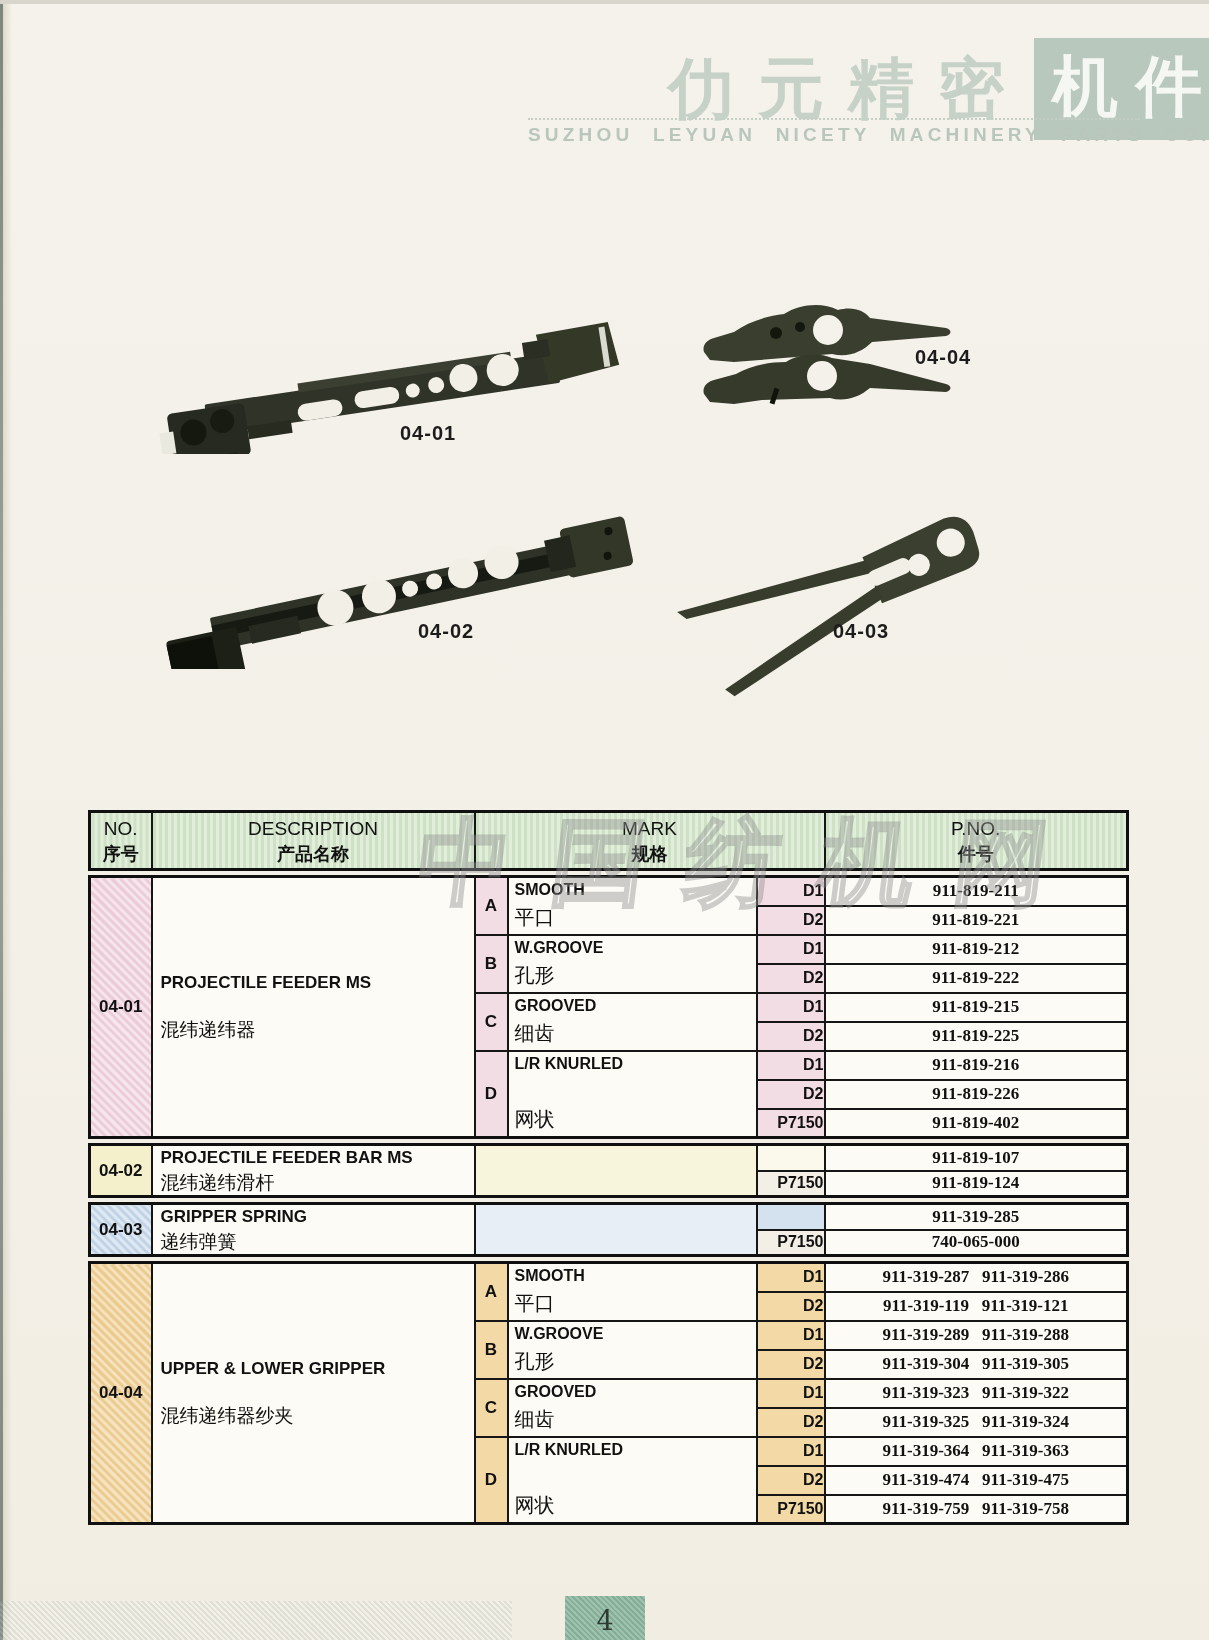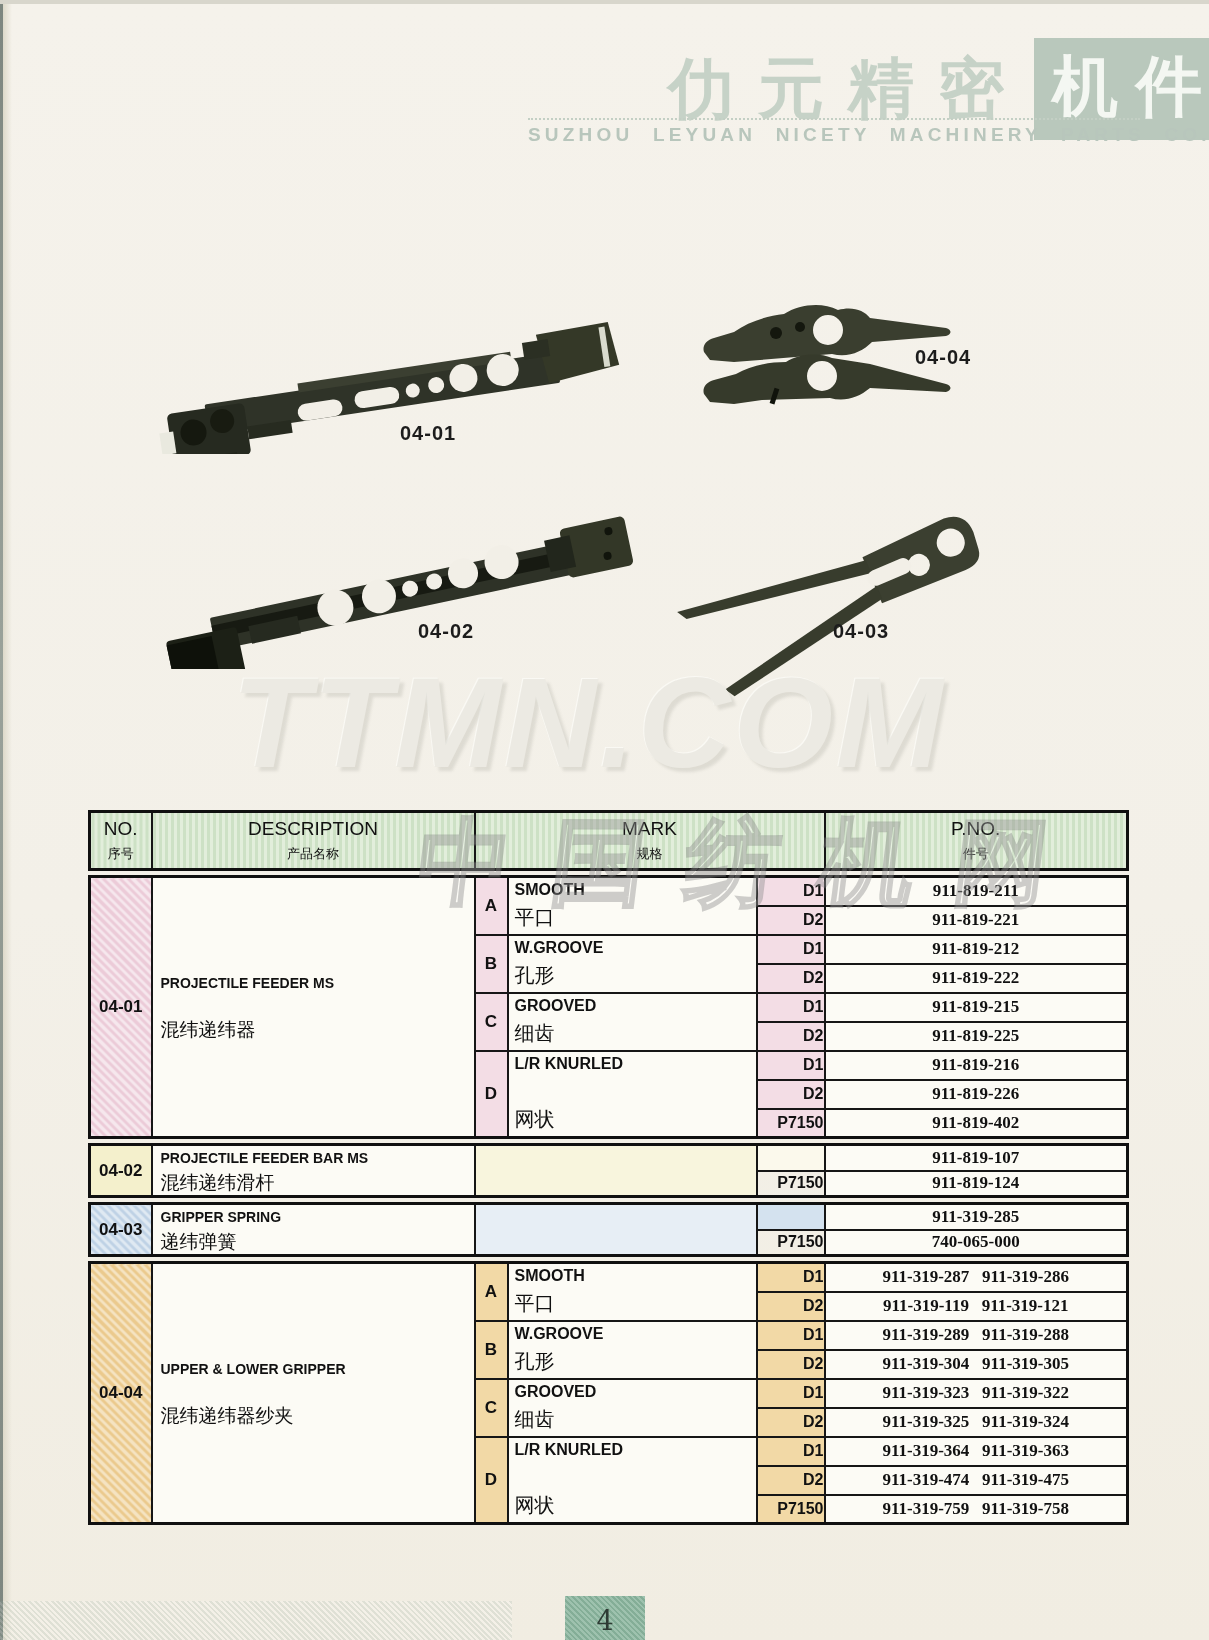--- a/index.html
+++ b/index.html
@@ -34,27 +34,27 @@
 
   
   .table-wrap{position:absolute; left:88px; top:806px; width:1041px; z-index:5;}
   table{border-collapse:collapse; table-layout:fixed; width:1041px; margin:0 0 4px 0;}
   td{border:2px solid #161616; padding:0; overflow:hidden;}
   table{border:3px solid #101010;}
   .thead td{background:#dcead3;
       background-image:repeating-linear-gradient(90deg, rgba(170,205,165,.30) 0 3px, rgba(255,255,255,.18) 3px 6px);
       text-align:center; vertical-align:middle;}
   .th-en{font-size:19px; font-weight:400; line-height:26px;}
-  .th-cn{font-size:13px; font-weight:400; line-height:24px;}
+  .th-cn{font-size:18px; font-weight:700; line-height:24px;}
   .thead tr{height:58px;}
 
   .sec tr{height:29px;} .sec2 tr{height:26px;}
   .c-no{ text-align:center; vertical-align:middle; font-size:17px; font-weight:600;}
   .c-desc{ background:#fcfbf5; vertical-align:middle; padding-left:8px;}
-  .desc-en{font-size:14px; font-weight:700; line-height:20px;}
+  .desc-en{font-size:17px; font-weight:700; line-height:20px;}
   .desc-cn{font-size:19px; font-weight:400; line-height:22px; margin-top:26px;}
   .sec2 .desc-cn{margin-top:4px;}
   .c-letter{text-align:center; vertical-align:middle; font-size:17px; font-weight:700;}
   .c-name{background:#fcfbf5; position:relative; vertical-align:top; padding:2px 6px;}
   .name-en{font-size:16px; font-weight:700; line-height:20px;}
   .name-cn{position:absolute; left:6px; bottom:3px; font-size:20px; font-weight:400;}
   .c-mark{text-align:right; vertical-align:middle; font-size:16px; font-weight:700;}
   .c-markbig{background:#fcfbf5;}
   .c-pno{background:#fcfbf5; text-align:center; vertical-align:middle;
          font-size:17px; font-weight:700; white-space:pre;font-family:Liberation Serif, serif;}
@@ -158,21 +158,20 @@
       <path fill="#3b3f30" fill-rule="evenodd" d="M200,80 L290,76 Q312,78 312,100 L310,118 Q308,132 290,132 L200,130 Z
         M287,101 m-14,0 a14,14 0 1,0 28,0 a14,14 0 1,0 -28,0
         M249,109 m-11,0 a11,11 0 1,0 22,0 a11,11 0 1,0 -22,0"></path>
       <path fill="#383c2d" d="M8,58 L202,84 202,98 14,68 Z"></path>
       <path fill="#383c2d" d="M22,148 L202,112 202,126 28,158 Z"></path>
       <rect x="196" y="96" width="46" height="16" rx="8" fill="#f2efe7"></rect>
     </g>
   </svg>
   <div class="fig-label" style="left:833px;top:616px">04-03</div>
 
-  <div class="wm-en">TTMN.COM</div>
   <div class="wm-cn">中国纺机网</div>
 
   <div class="table-wrap">
 
     <table class="thead">
       <colgroup>
           <col style="width:62px">
           <col style="width:323px">
           <col style="width:350px">
           <col style="width:303px">

